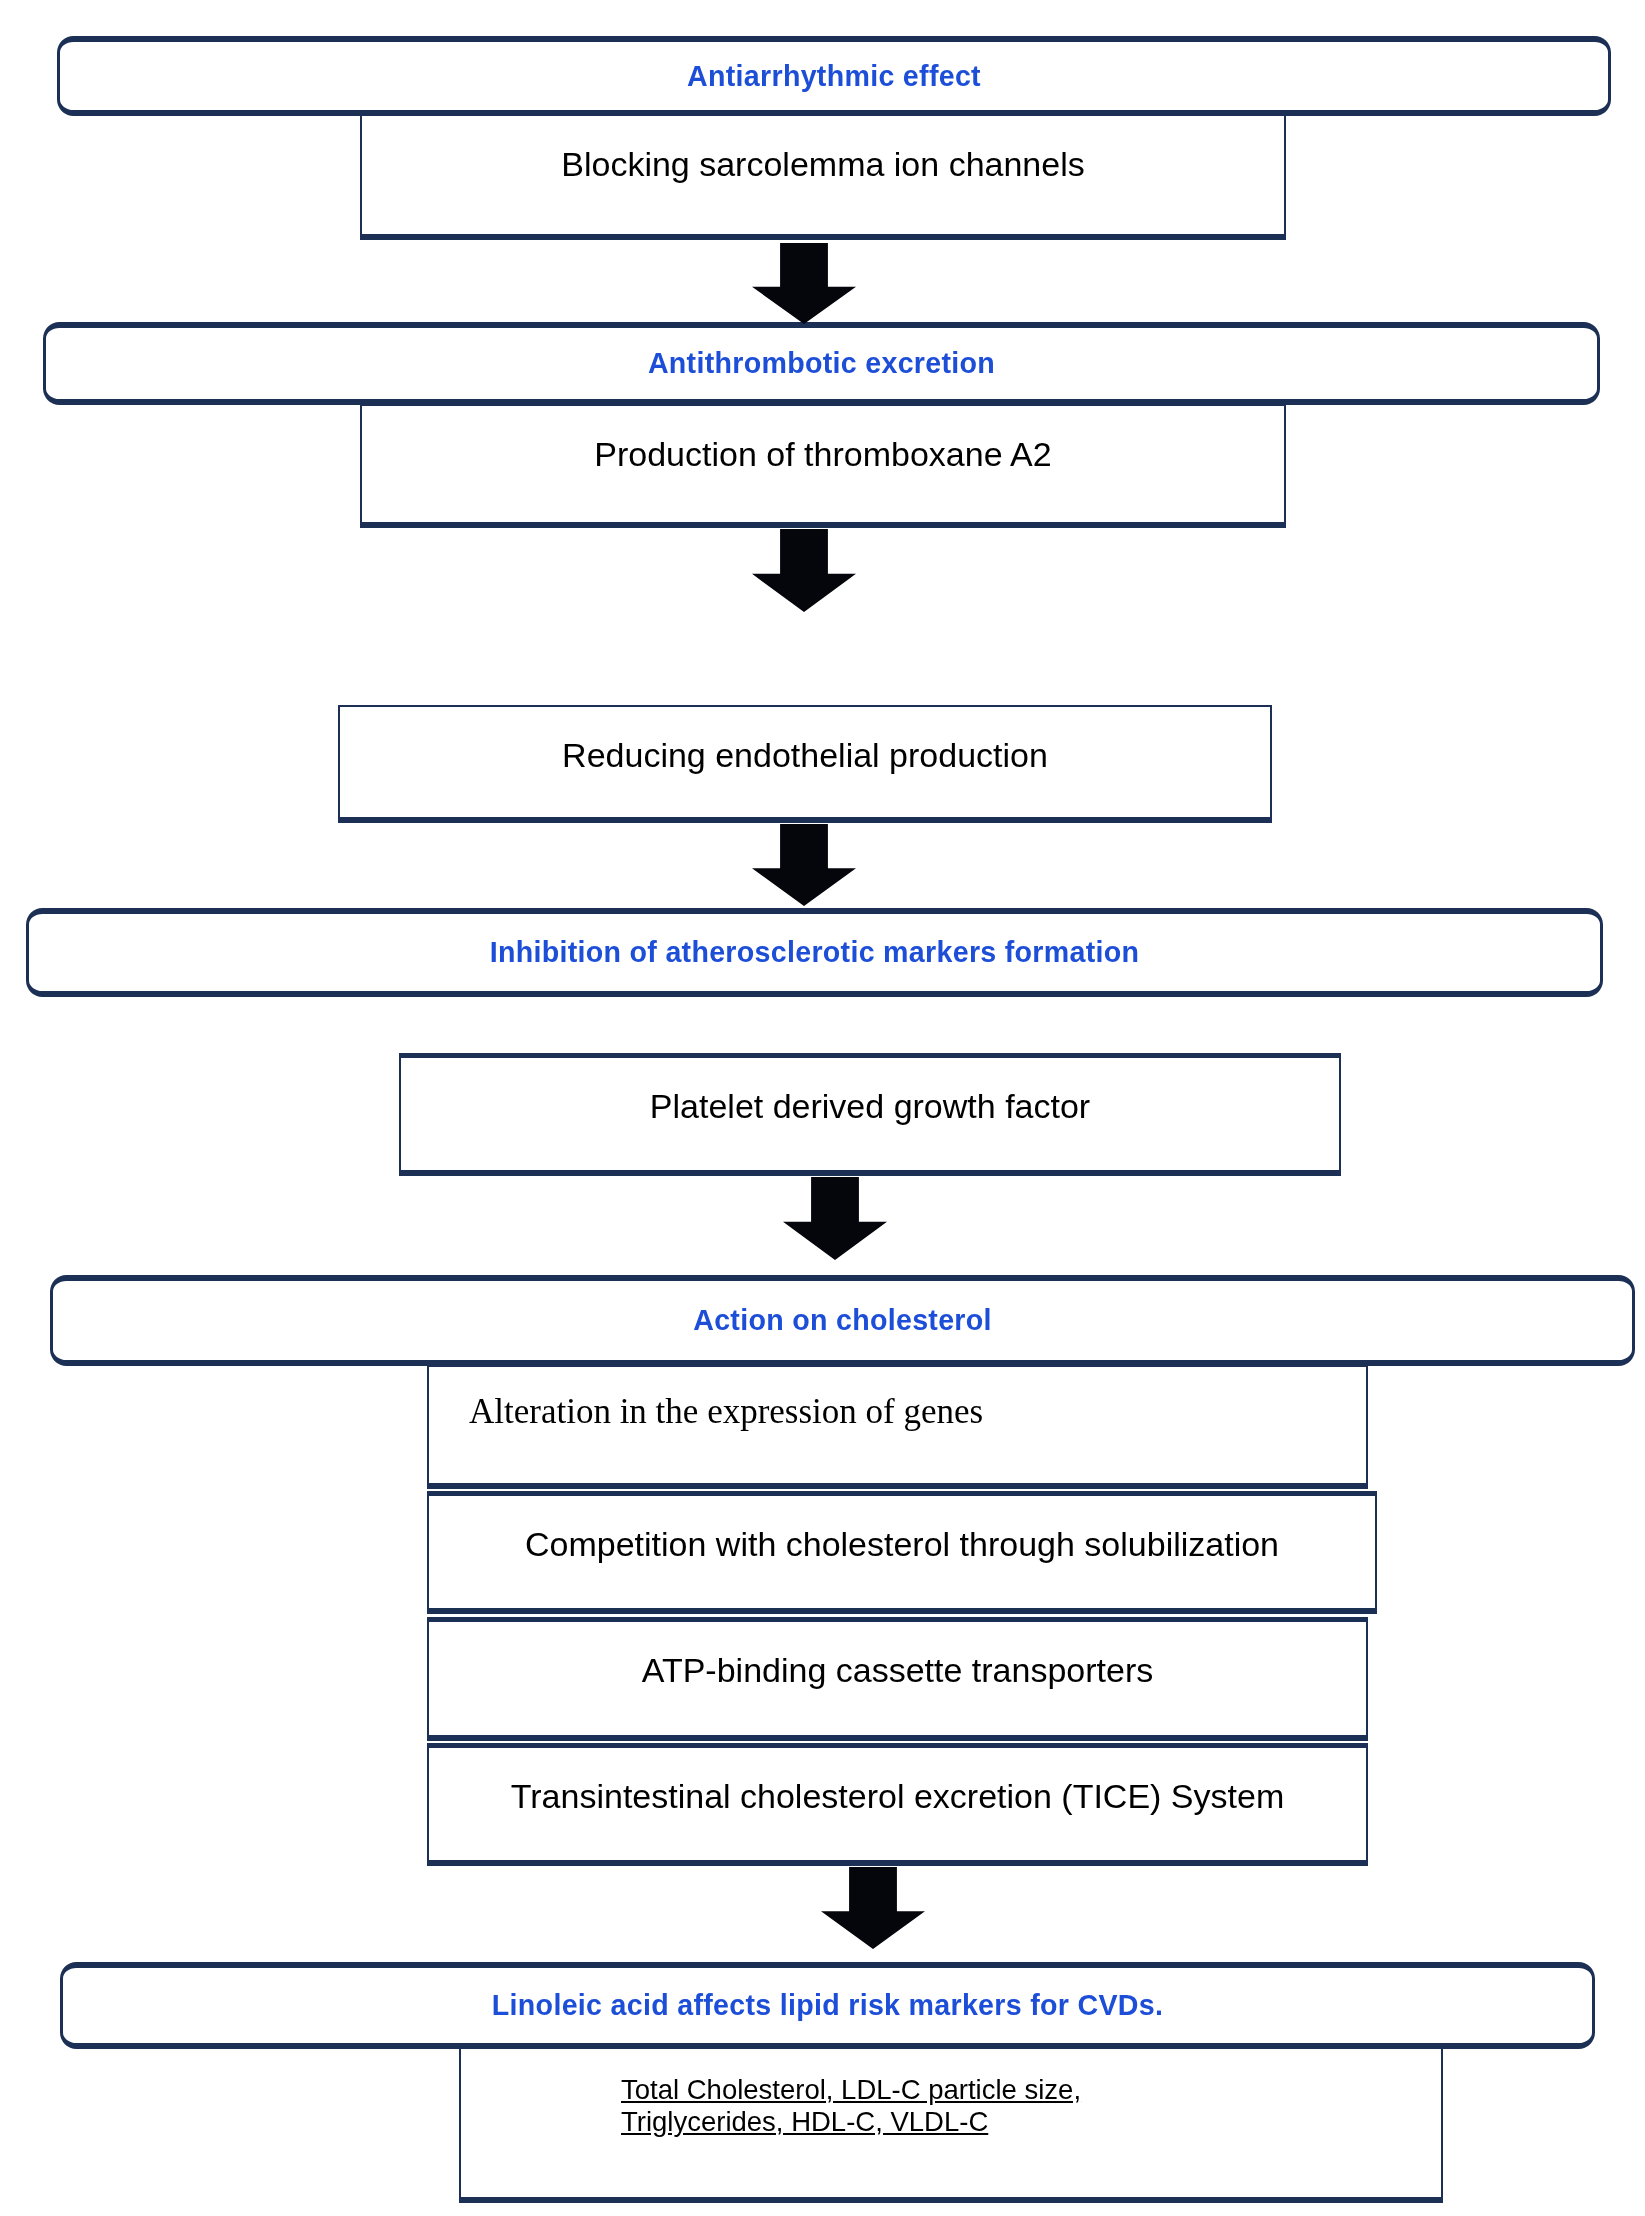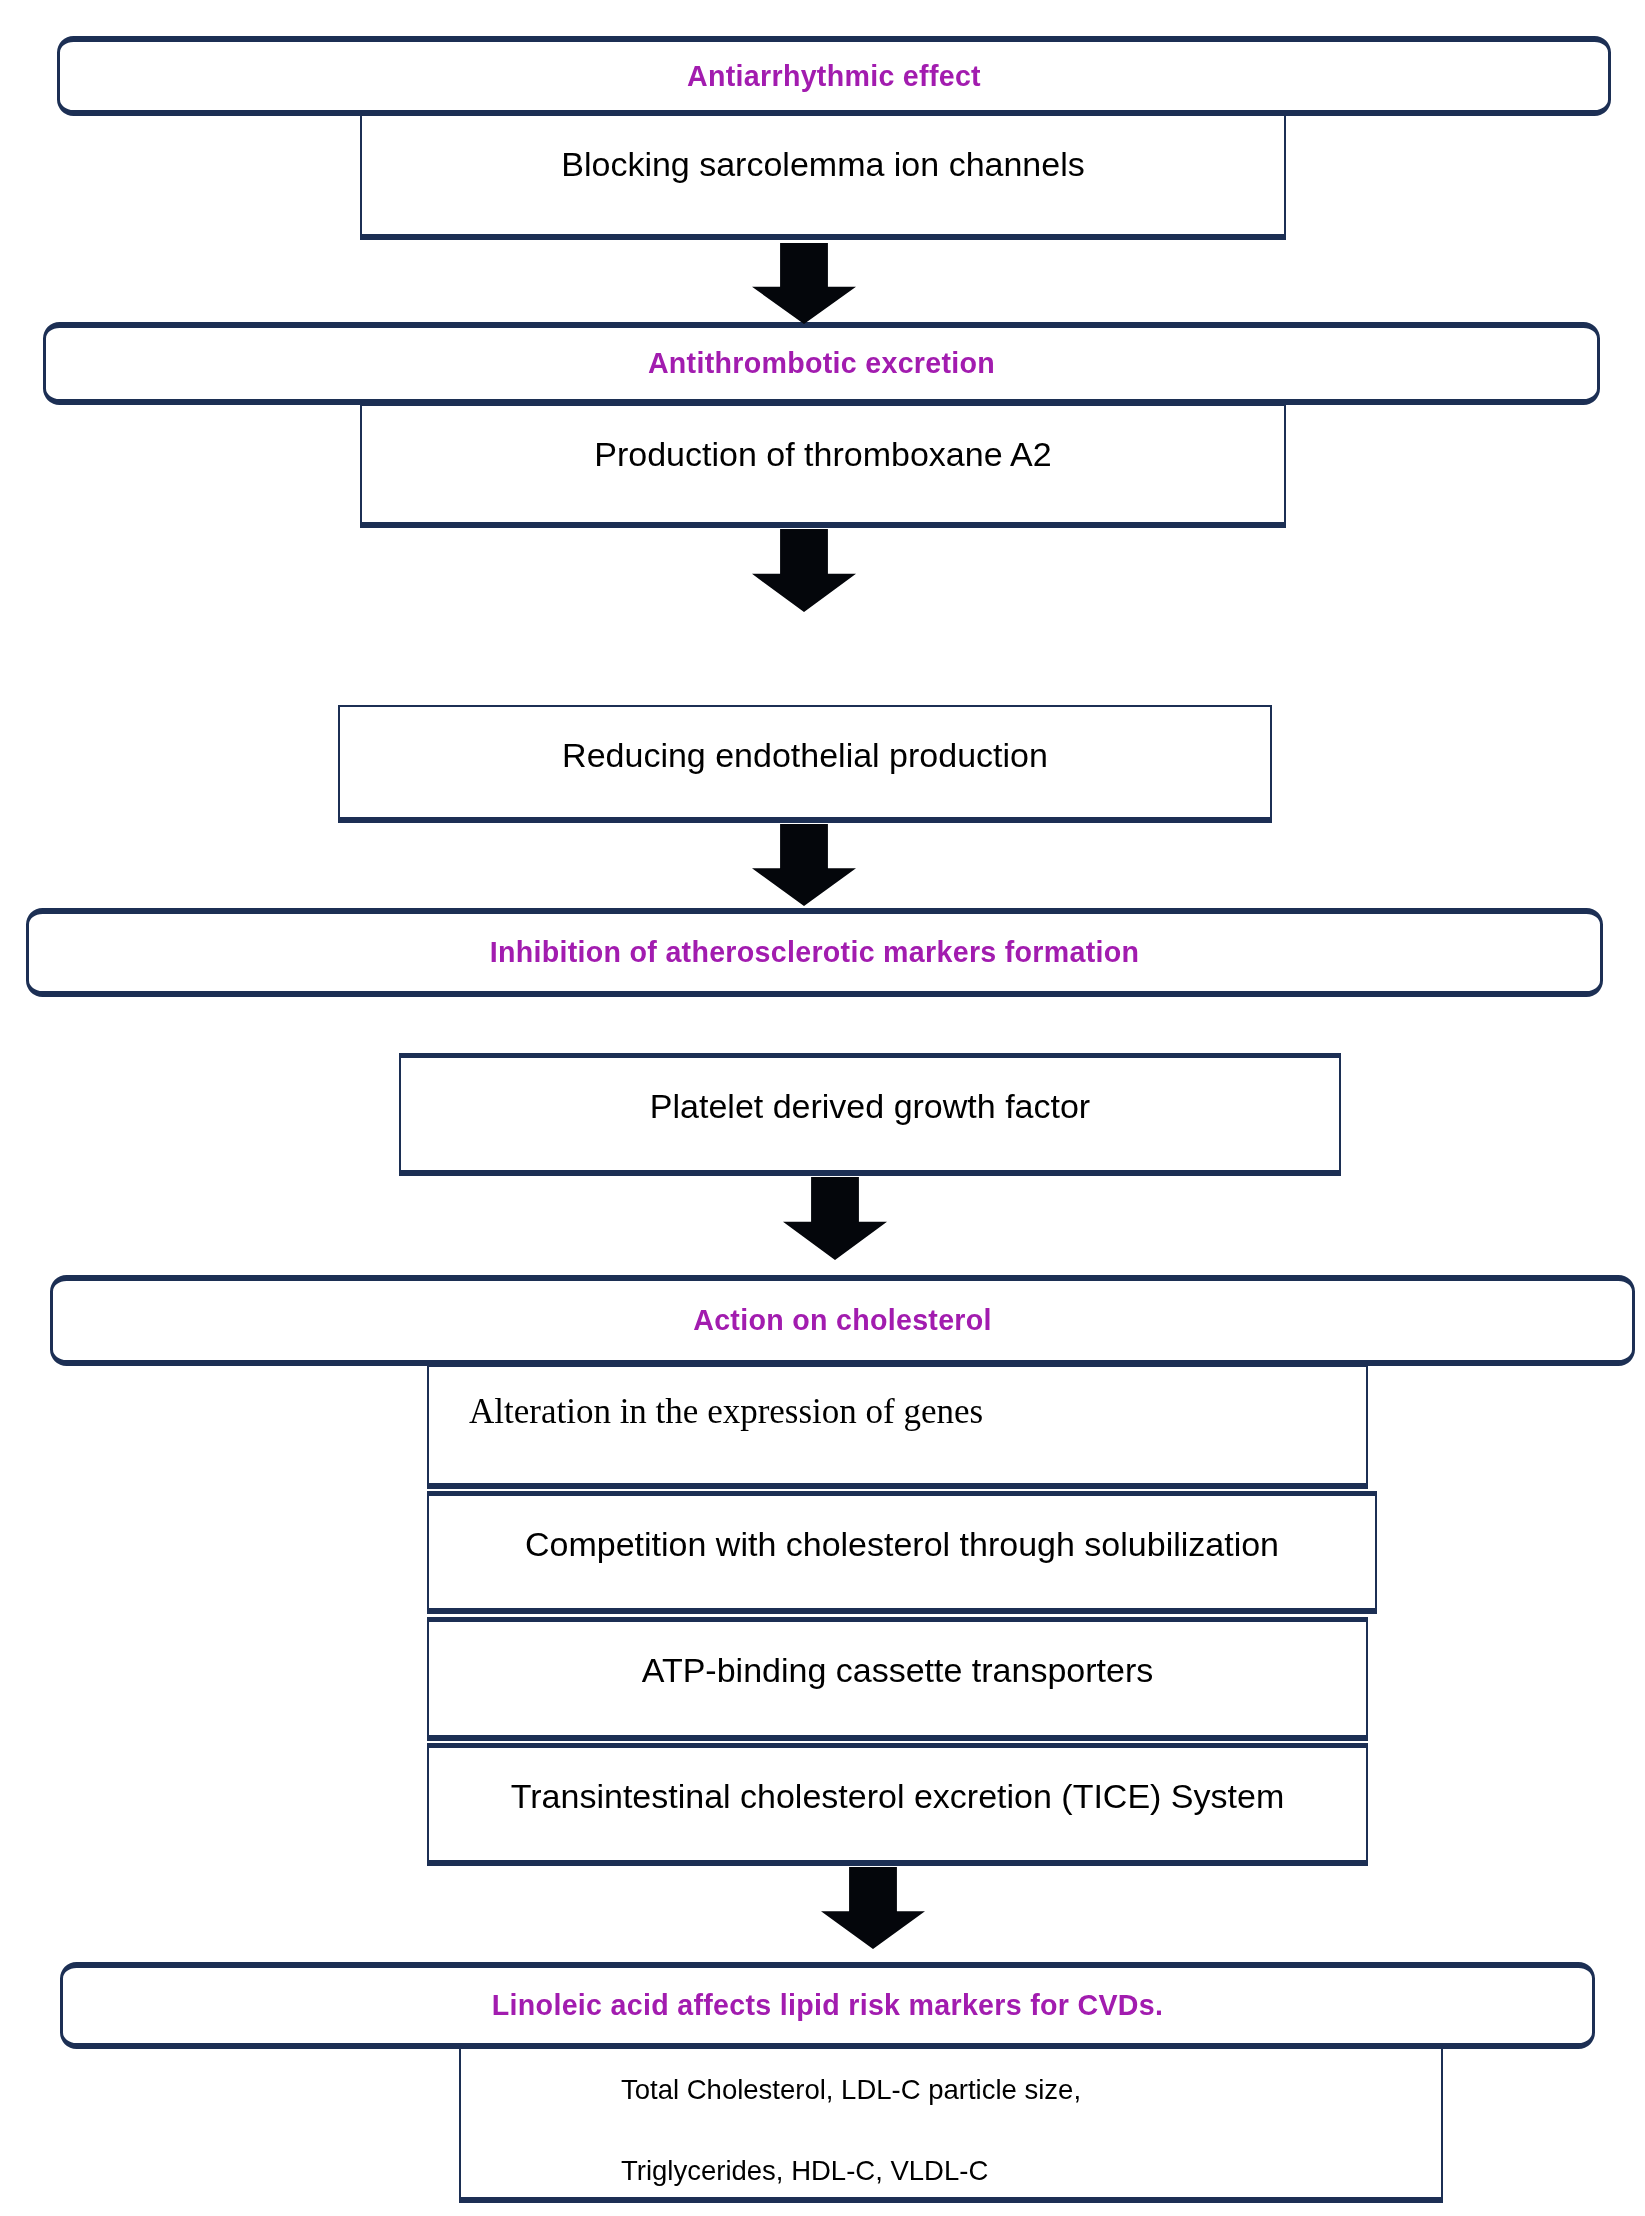--- a/index.html
+++ b/index.html
@@ -25,21 +25,21 @@
     border-bottom-width: 6.6px;
     border-radius: 16.5px;
     display: flex;
     align-items: center;
     justify-content: center;
     z-index: 1;
   }
   .ttl {
     font-size: 28.6px;
     font-weight: bold;
-    color: #a21caf;
+    color: #1d4ed8;
     letter-spacing: 0.3px;
     text-align: center;
   }
   
   .sbox {
     position: absolute;
     box-sizing: border-box;
     background: #ffffff;
     border: 2.7px solid #1c2f54;
     border-bottom-width: 6px;
@@ -66,23 +66,23 @@
     text-align: left;
   }
   .stacked {
     border-top-width: 5px;
   }
   
   .list-box {
     flex-direction: column;
     align-items: flex-start;
     justify-content: flex-start;
-    gap: 49px;
     padding-top: 25px;
     padding-left: 160px;
+    text-decoration: underline;
   }
   .list-box .txt { text-align: left; font-size: 27.5px; }
   
   .arrow {
     position: absolute;
     background: #04060b;
     clip-path: polygon(27% 0, 73% 0, 73% 54%, 100% 54%, 50% 100%, 0 54%, 27% 54%);
     filter: drop-shadow(0 0 1.6px rgba(28, 47, 84, 0.85));
     z-index: 3;
   }

